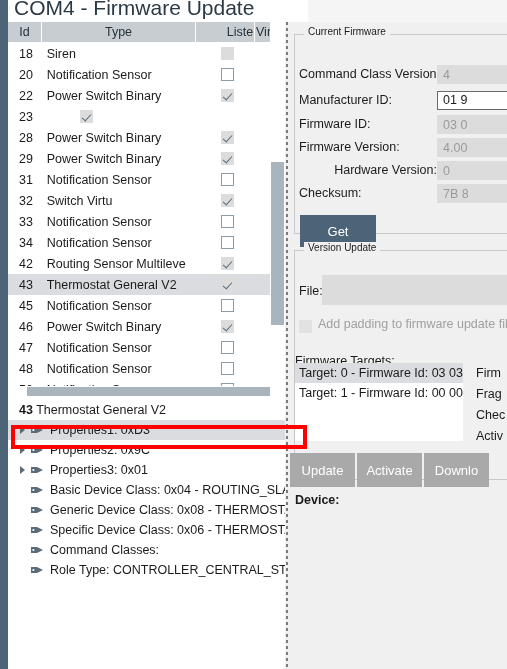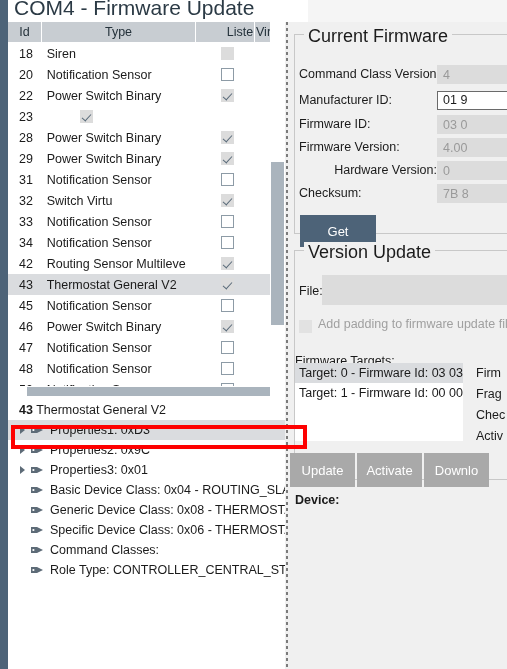--- a/index.html
+++ b/index.html
@@ -193,21 +193,21 @@
   }
 
   .groupbox {
     position: absolute;
     border: 1px solid #c8c8c8;
   }
   .groupbox > .gb-title {
     position: absolute; top: -9px; left: 9px;
     background: #f0f0f0;
     padding: 0 4px;
-    font-size: 18px; color: #1b1b1b;
+    font-size: 10px; color: #1b1b1b;
     white-space: nowrap;
   }
 
   #gb-current { left: 4px; top: 12px; width: 245px; height: 200px; }
   #gb-update  { left: 4px; top: 228px; width: 245px; height: 230px; }
 
   .fld-row {
     position: absolute; left: 9px;
     height: 20px; display: flex; align-items: center;
     white-space: nowrap;

